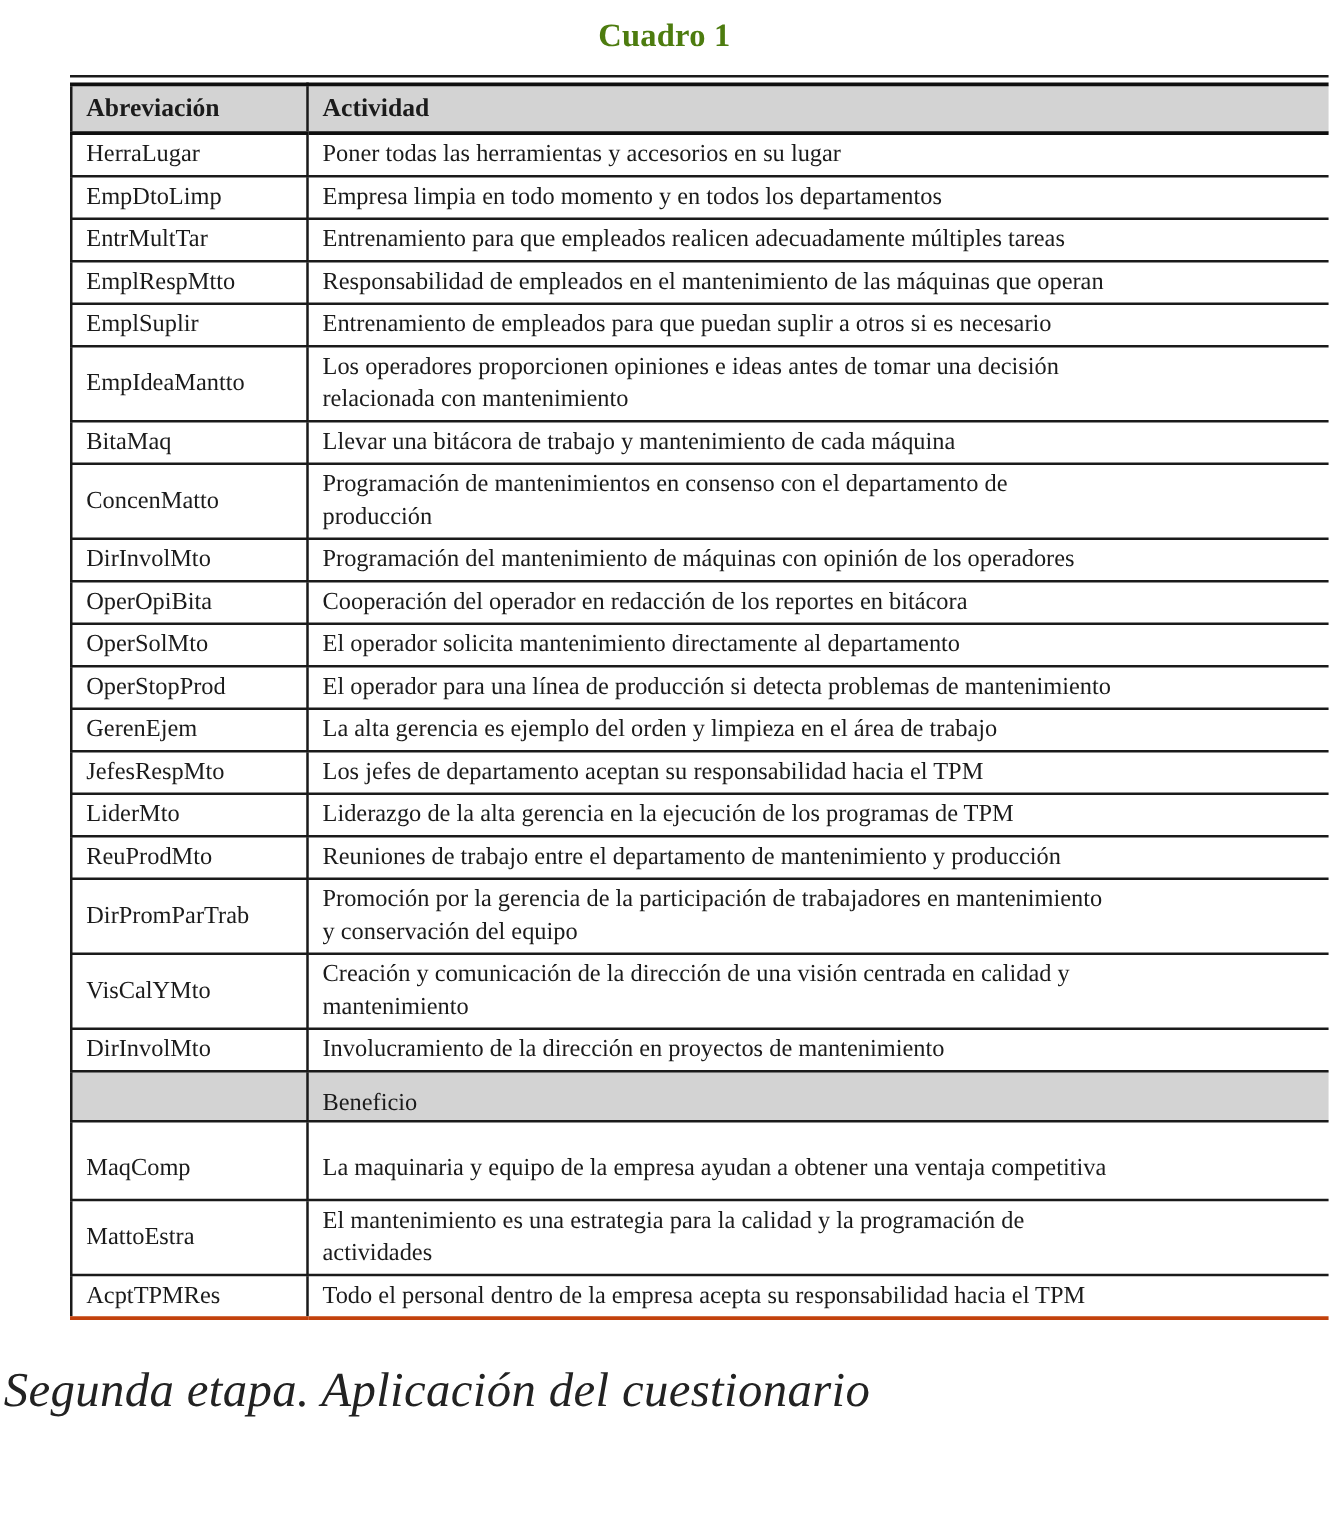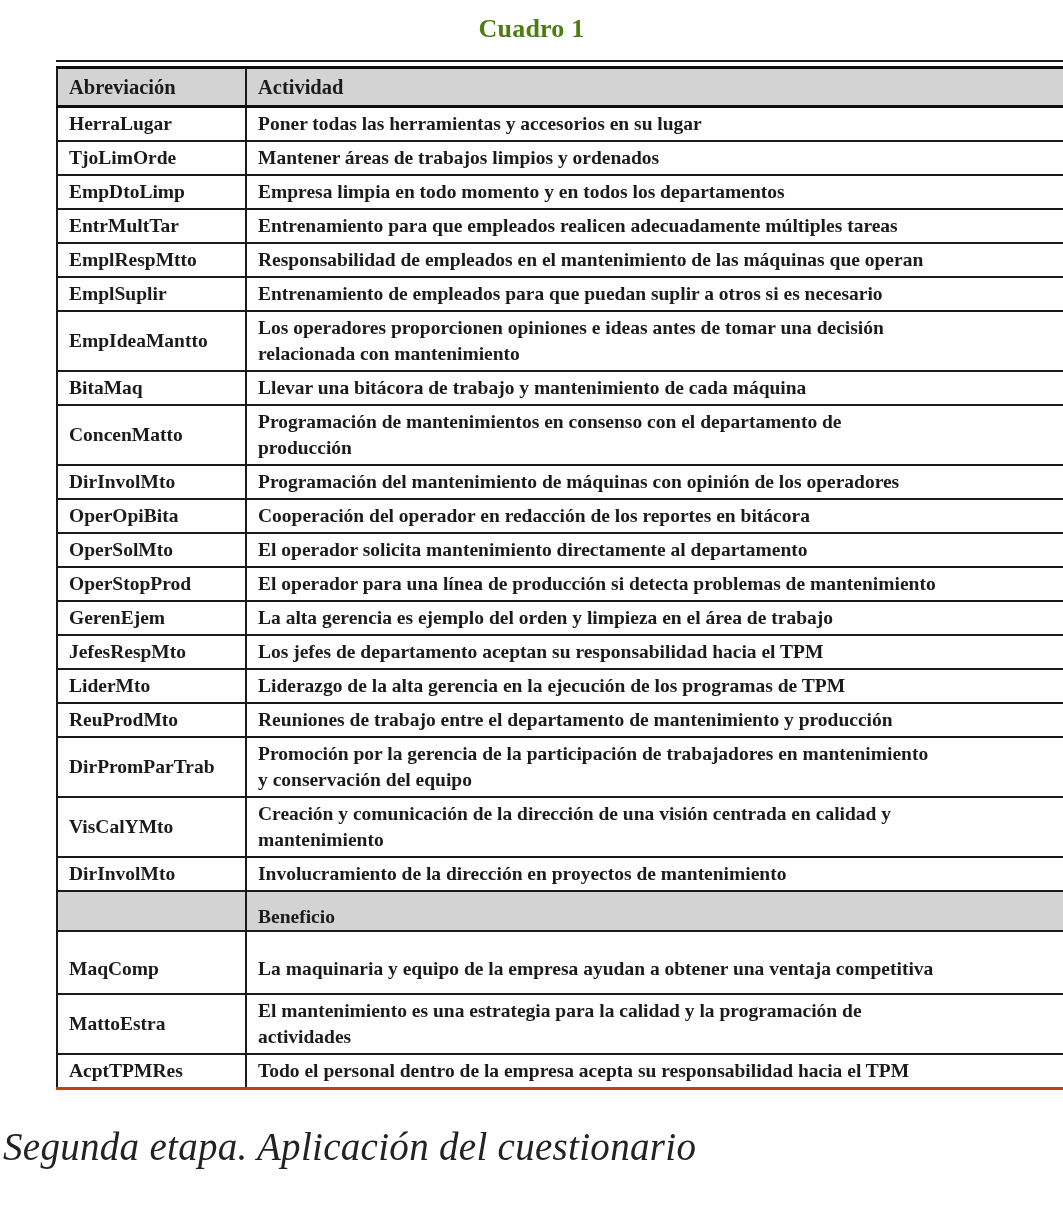--- a/index.html
+++ b/index.html
@@ -35,21 +35,20 @@
     border-top: 3px solid #0e0e0e;
     font-size: 19.5px;
   }
   th, td {
     text-align: left;
     vertical-align: middle;
     padding: 3px 8px 3px 11px;
     line-height: 26px;
     border-bottom: 2px solid var(--border, #1a1a1a);
     color: #1b1b1b;
-    font-weight: bold;
   }
   th.abbr-col, td.abbr-col {
     width: 168px;
     border-left: 2px solid var(--border, #1a1a1a);
     border-right: 2px solid var(--border, #1a1a1a);
   }
   thead th {
     background: var(--header-bg, #d3d3d3);
     font-weight: bold;
     font-size: 20.5px;
@@ -95,24 +94,20 @@
         <th class="abbr-col">Abreviación</th>
         <th class="activity-col">Actividad</th>
       </tr>
     </thead>
     <tbody id="table-body">
         <tr>
           <td class="abbr-col">HerraLugar</td>
           <td class="activity-col">Poner todas las herramientas y accesorios en su lugar</td>
         </tr>
         <tr>
-          <td class="abbr-col">TjoLimOrde</td>
-          <td class="activity-col">Mantener áreas de trabajos limpios y ordenados</td>
-        </tr>
-        <tr>
           <td class="abbr-col">EmpDtoLimp</td>
           <td class="activity-col">Empresa limpia en todo momento y en todos los departamentos</td>
         </tr>
         <tr>
           <td class="abbr-col">EntrMultTar</td>
           <td class="activity-col">Entrenamiento para que empleados realicen adecuadamente múltiples tareas</td>
         </tr>
         <tr>
           <td class="abbr-col">EmplRespMtto</td>
           <td class="activity-col">Responsabilidad de empleados en el mantenimiento de las máquinas que operan</td>

